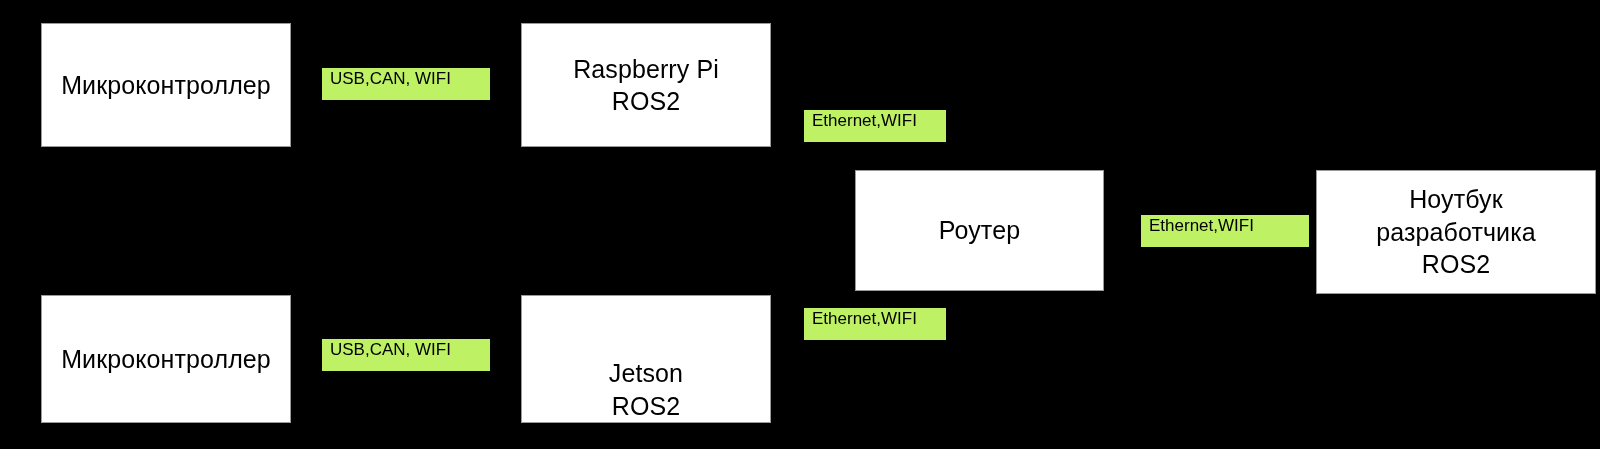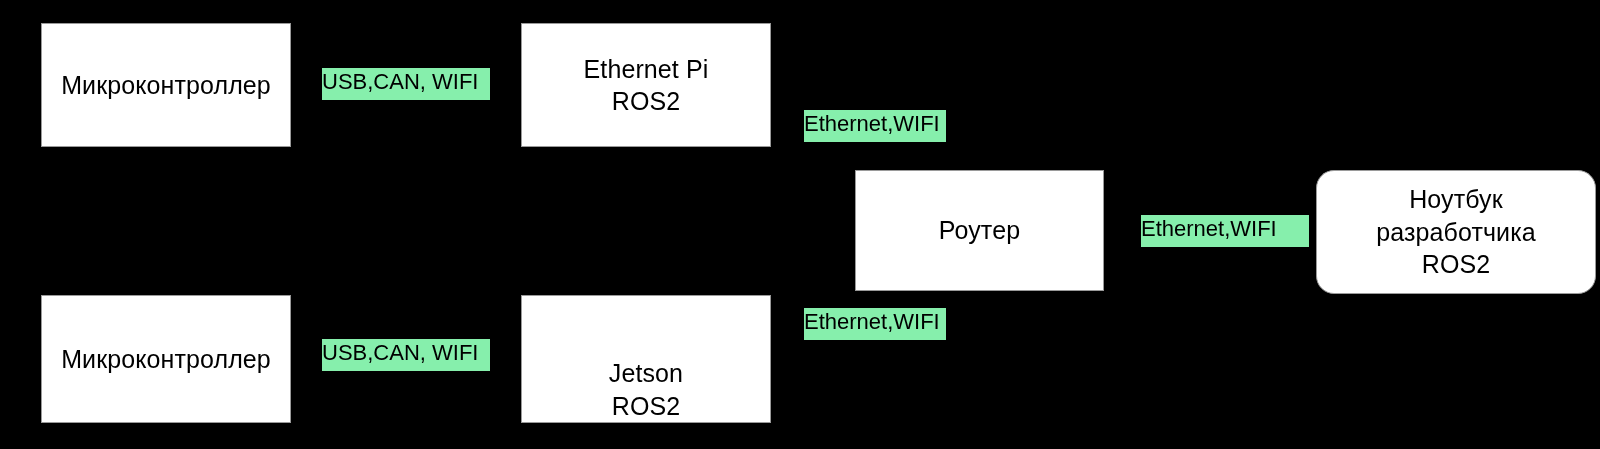--- a/index.html
+++ b/index.html
@@ -38,25 +38,25 @@
     letter-spacing: 0.1px;
     white-space: nowrap;
   }
   .node .line {
     display: block;
   }
 
   
   .edge-label {
     position: absolute;
-    background: #86efac;
+    background: #bef264;
     color: #000000;
-    font-size: 22px;
+    font-size: 17px;
     line-height: 1.22;
-    padding: 1px 0 1px 0;
+    padding: 1px 0 1px 8px;
     white-space: nowrap;
     box-sizing: border-box;
     overflow: hidden;
   }
 
   
   .edge-line {
     position: absolute;
     background: #000000;
   }
@@ -79,29 +79,29 @@
   <div class="edge-line" style="left:959px; top:290px; width:2px; height:69px;"></div>
   <div class="edge-line" style="left:1085px; top:230px; width:213px; height:2px;"></div>
 
   <div class="arrow-head" style="left:940px; top:283px; border-left:22px solid transparent; border-right:6px solid transparent; border-top:9px solid #000000;"></div>
 
   <div class="node" style="left:22px; top:23px; width:250px; height:124px;">
     <span class="line">Микроконтроллер</span>
   </div>
 
   <div class="node" style="left:502px; top:23px; width:250px; height:124px;">
-    <span class="line">Ethernet Pi</span>
+    <span class="line">Raspberry Pi</span>
     <span class="line">ROS2</span>
   </div>
 
   <div class="node" style="left:836px; top:170px; width:249px; height:121px;">
     <span class="line">Роутер</span>
   </div>
 
-  <div class="node" style="left:1297px; top:170px; width:280px; height:124px;border-radius:18px;">
+  <div class="node" style="left:1297px; top:170px; width:280px; height:124px;">
     <span class="line">Ноутбук</span>
     <span class="line">разработчика</span>
     <span class="line">ROS2</span>
   </div>
 
   <div class="node" style="left:22px; top:295px; width:250px; height:128px;">
     <span class="line">Микроконтроллер</span>
   </div>
 
   <div class="node" style="left:502px; top:295px; width:250px; height:128px;justify-content:flex-end;">

